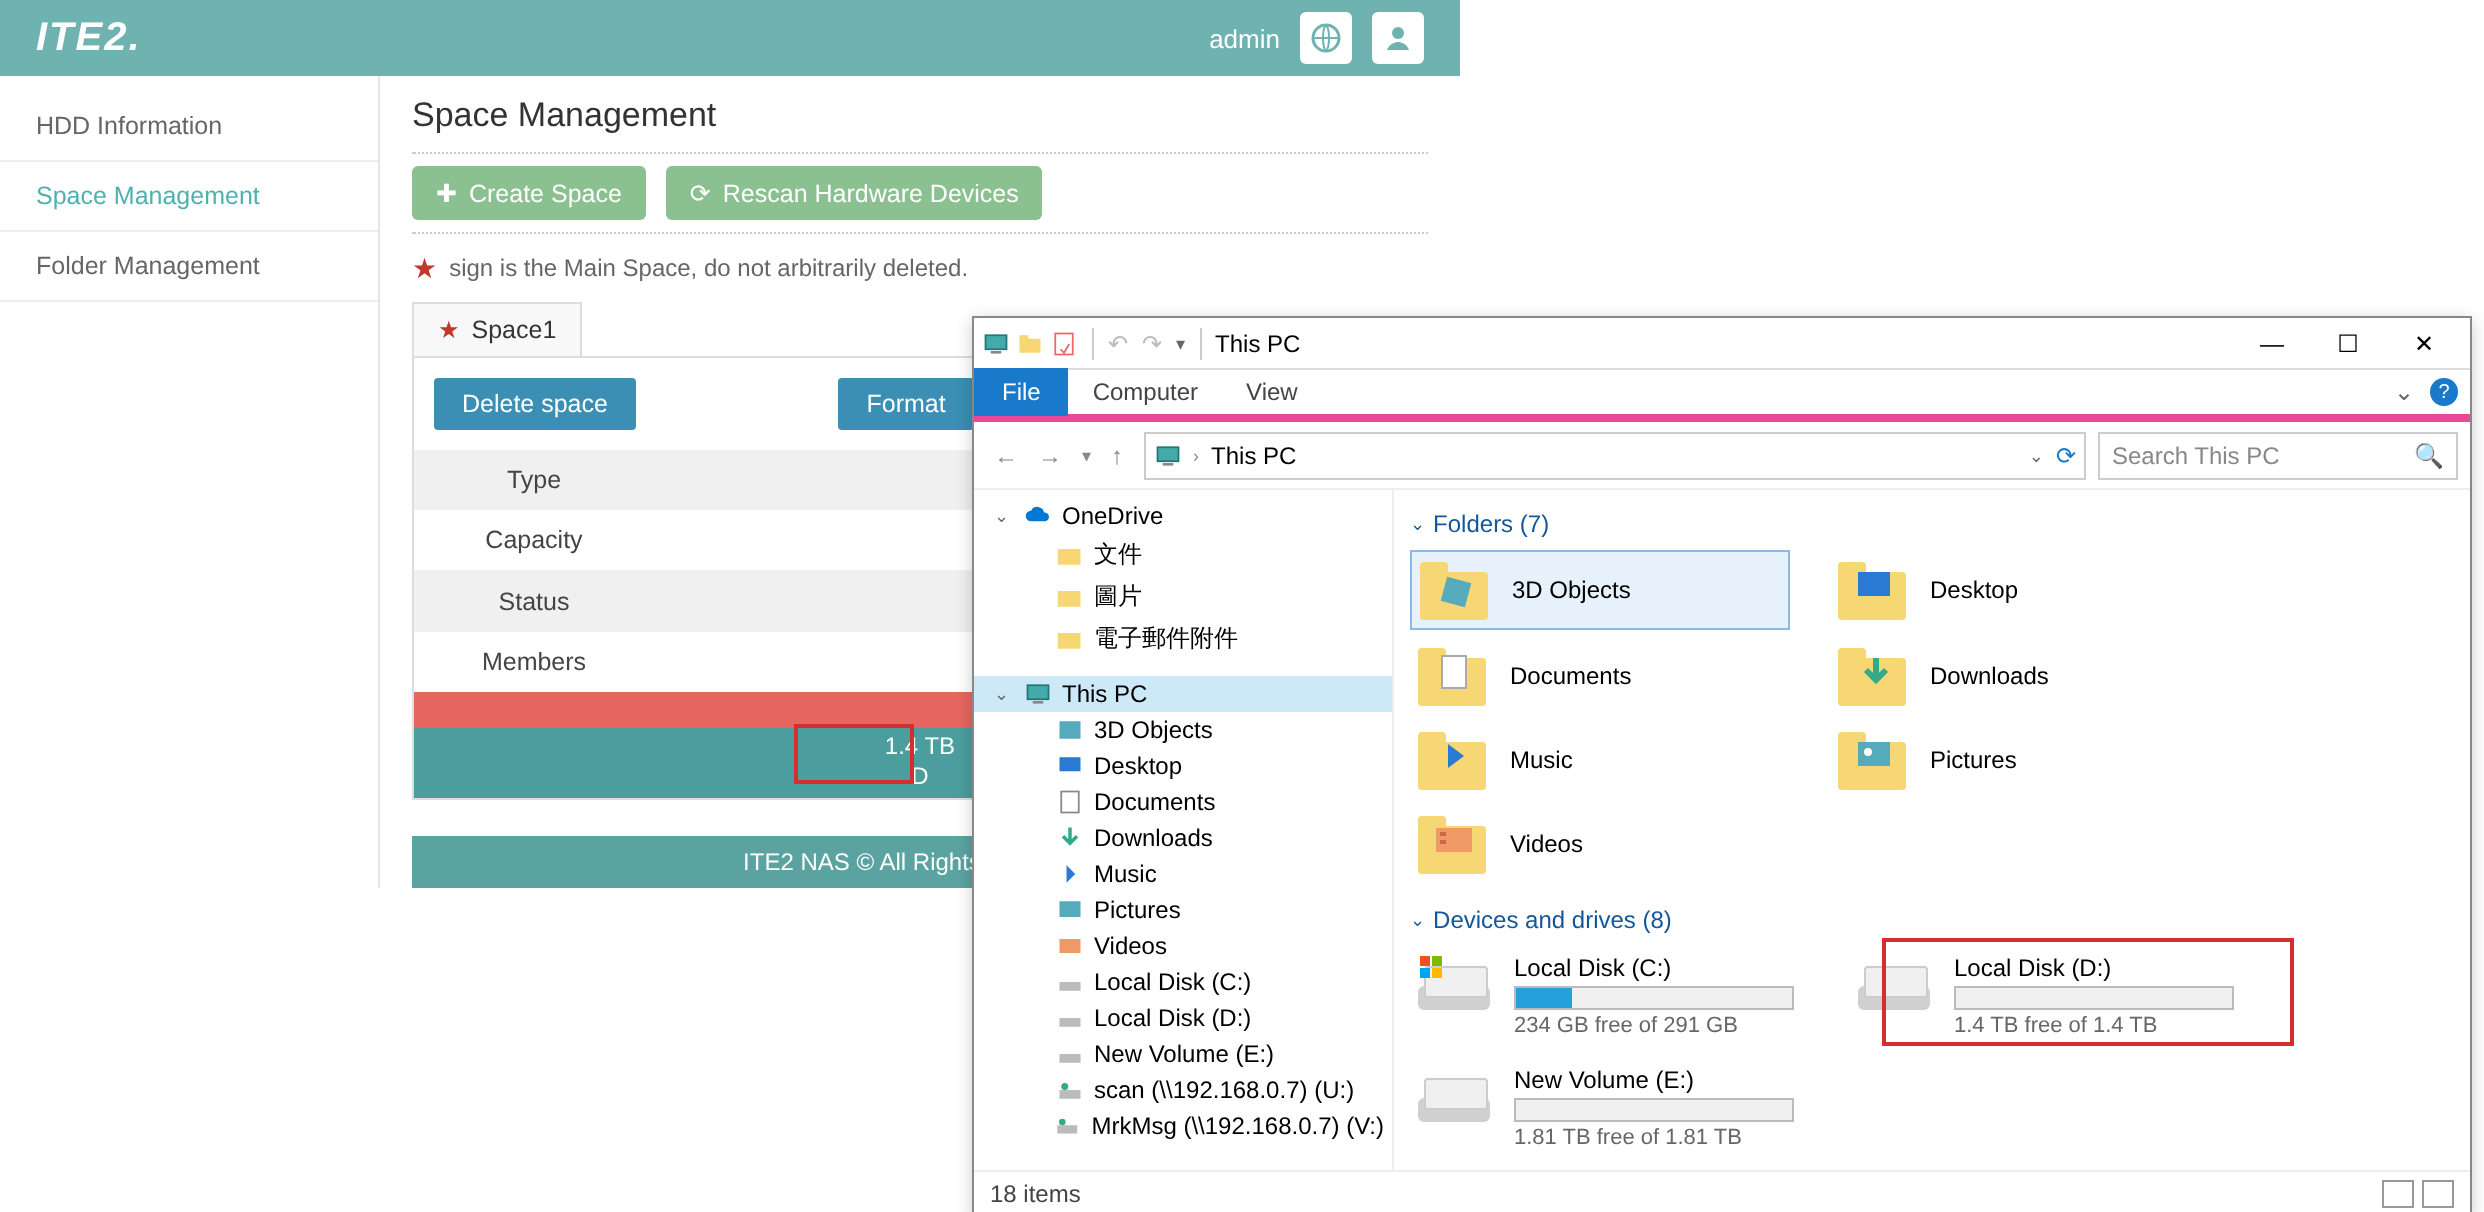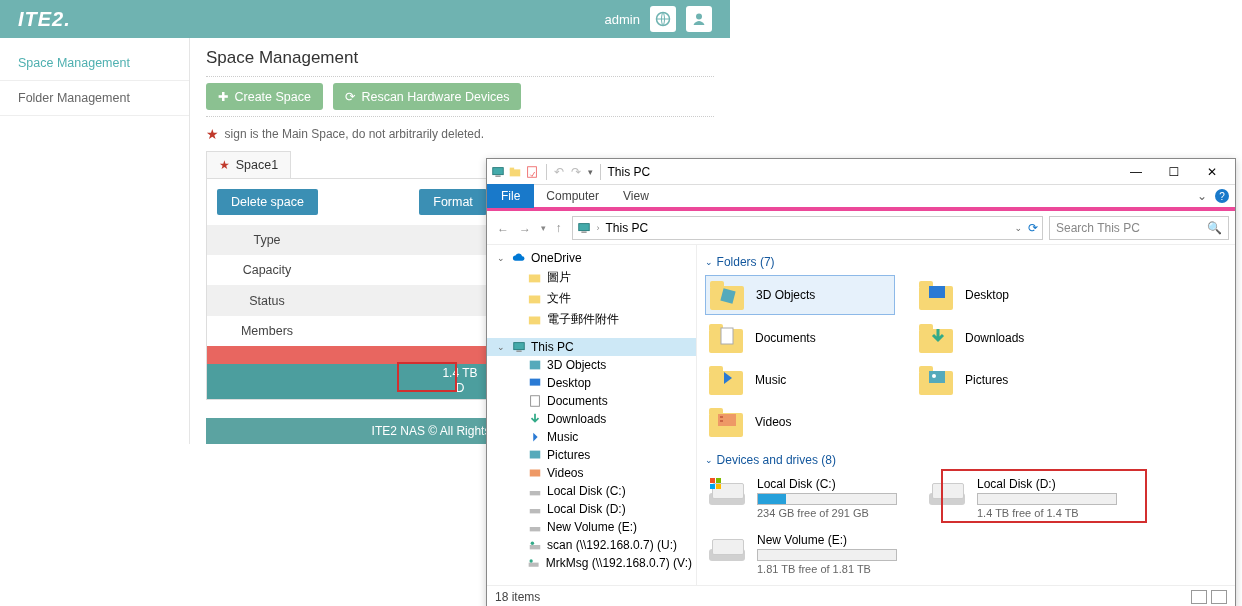--- a/index.html
+++ b/index.html
@@ -124,20 +124,21 @@
       <span class="hi-btn">
           <svg width="16" height="16" viewBox="0 0 16 16">
             <circle cx="8" cy="5.5" r="3" fill="currentColor"></circle>
             <path d="M2.5 14c1-3 4-4 5.5-4s4.5 1 5.5 4z" fill="currentColor"></path>
           </svg>
         </span>
     </div>
   </div>
   <div class="nas-body">
     <div class="nas-sidebar">
+      <div class="nas-side-item">HDD Information</div>
       <div class="nas-side-item active">Space Management</div>
       <div class="nas-side-item">Folder Management</div>
     </div>
     <div class="nas-main">
       <div class="nas-title">Space Management</div>
       <div class="dotted"></div>
       <div class="btn-row">
         <div class="gbtn">
             <span>✚</span>
             <span>Create Space</span>
@@ -274,30 +275,30 @@
           </span>
           <span>OneDrive</span>
         </div>
       <div class="t-item lv1">
           <span class="caret"></span>
           <span class="ticn">
             <svg viewBox="0 0 16 16">
               <rect x="1" y="4" width="13" height="9" fill="#f7d774"></rect>
             </svg>
           </span>
+          <span>文件</span>
+        </div>
+      <div class="t-item lv1">
+          <span class="caret"></span>
+          <span class="ticn">
+            <svg viewBox="0 0 16 16">
+              <rect x="1" y="4" width="13" height="9" fill="#f7d774"></rect>
+            </svg>
+          </span>
           <span>圖片</span>
-        </div>
-      <div class="t-item lv1">
-          <span class="caret"></span>
-          <span class="ticn">
-            <svg viewBox="0 0 16 16">
-              <rect x="1" y="4" width="13" height="9" fill="#f7d774"></rect>
-            </svg>
-          </span>
-          <span>文件</span>
         </div>
       <div class="t-item lv1">
           <span class="caret"></span>
           <span class="ticn">
             <svg viewBox="0 0 16 16">
               <rect x="1" y="4" width="13" height="9" fill="#f7d774"></rect>
             </svg>
           </span>
           <span>電子郵件附件</span>
         </div>

